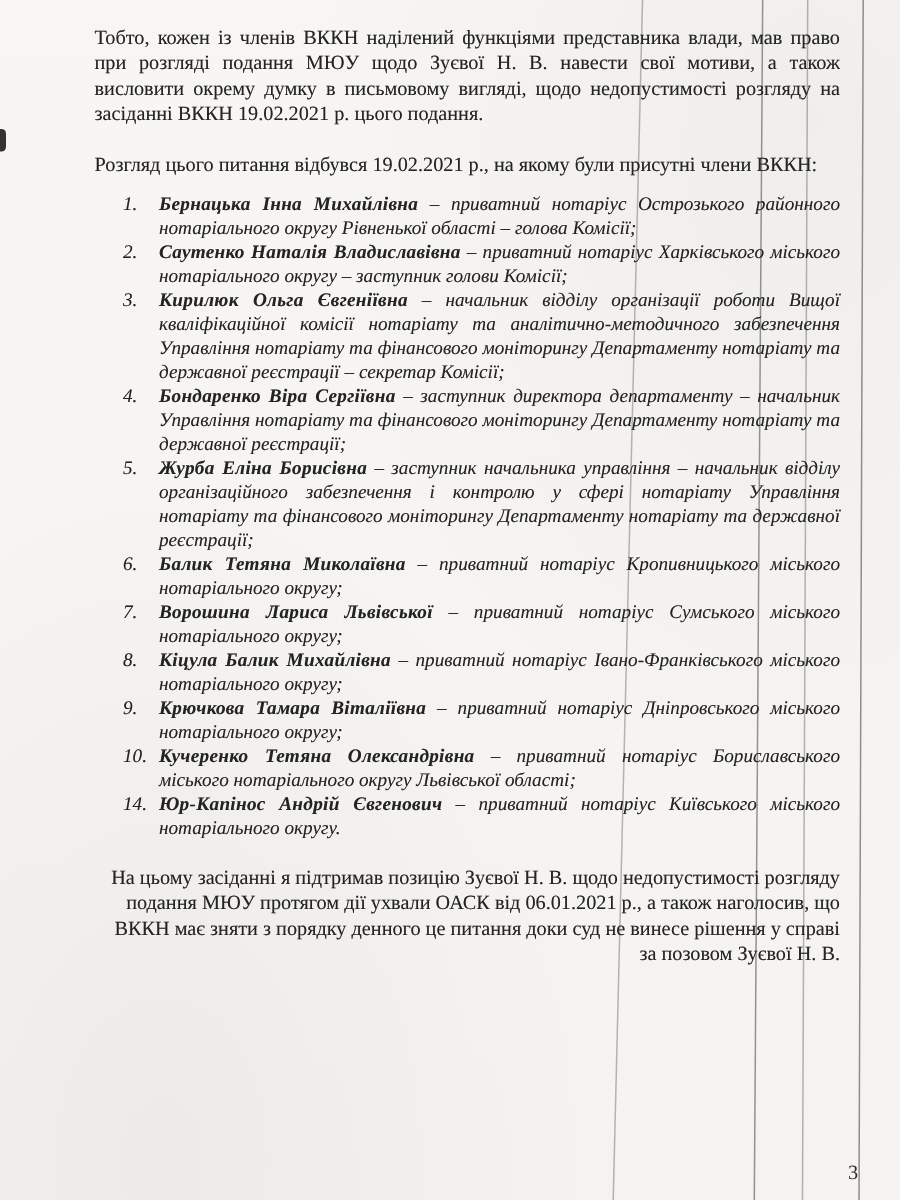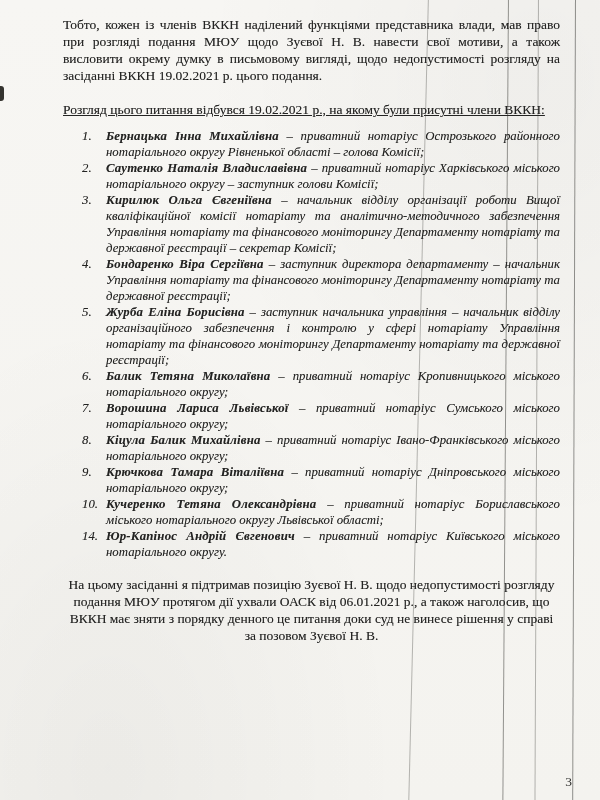--- a/index.html
+++ b/index.html
@@ -47,22 +47,22 @@
   }
 
   .para {
     margin: 0 0 17px 0;
     font-family: "Liberation Serif", serif;
     font-size: 13.5px;
     line-height: 17px;
     text-align: justify;
     text-shadow: 0 0 0.4px rgba(20,20,20,0.35);
   }
-  .para.list-intro { margin-bottom: 10px; text-decoration: underline; }
-  .para.closing { margin-bottom: 0; text-align: center; }
+  .para.list-intro { margin-bottom: 10px; }
+  .para.closing { margin-bottom: 0; text-align: right; }
 
   ol.members {
     list-style: none;
     margin: 0 0 16px 19px;
     padding: 0;
   }
   li.member {
     position: relative;
     padding-left: 24px;
     font-family: "Liberation Serif", serif;

